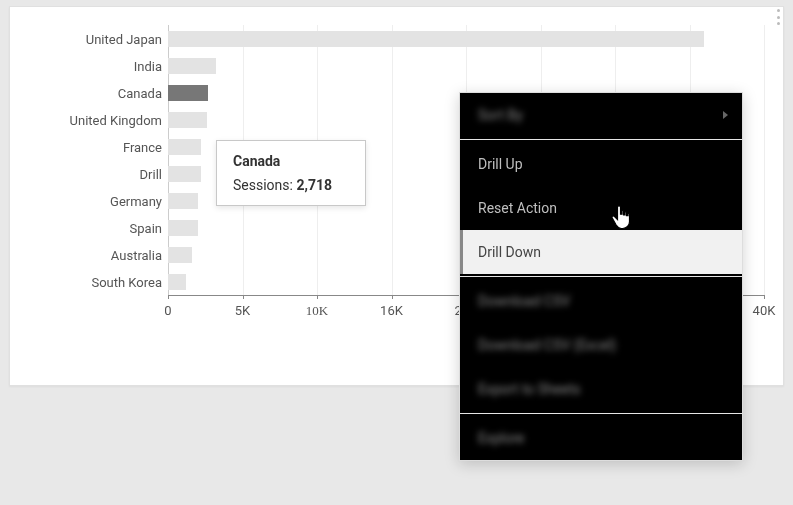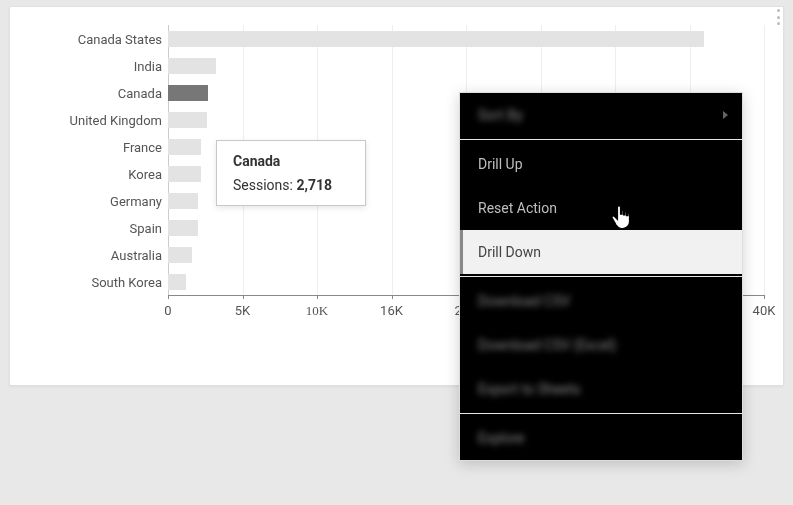--- a/index.html
+++ b/index.html
@@ -181,26 +181,26 @@
 <body>
 
 <div class="card">
   <div class="kebab-icon">
     <span></span>
       <span></span>
       <span></span>
   </div>
   <div class="plot">
     <div class="y-labels" id="y-labels">
-        <div class="y-label" style="top: 13.5px;">Canada States</div>
+        <div class="y-label" style="top: 13.5px;">United Japan</div>
         <div class="y-label" style="top: 40.5px;">India</div>
         <div class="y-label" style="top: 67.5px;">Canada</div>
         <div class="y-label" style="top: 94.5px;">United Kingdom</div>
         <div class="y-label" style="top: 121.5px;">France</div>
-        <div class="y-label" style="top: 148.5px;">Korea</div>
+        <div class="y-label" style="top: 148.5px;">Drill</div>
         <div class="y-label" style="top: 175.5px;">Germany</div>
         <div class="y-label" style="top: 202.5px;">Spain</div>
         <div class="y-label" style="top: 229.5px; margin-left: 20px;">Australia</div>
         <div class="y-label" style="top: 256.5px;">South Korea</div>
       </div>
     <div class="axis-line-y"></div>
     <div class="bars" id="bars-area">
         <div class="gridline" style="left: 74.5px;"></div>
         <div class="gridline" style="left: 149px;"></div>
         <div class="gridline" style="left: 223.5px;"></div>

